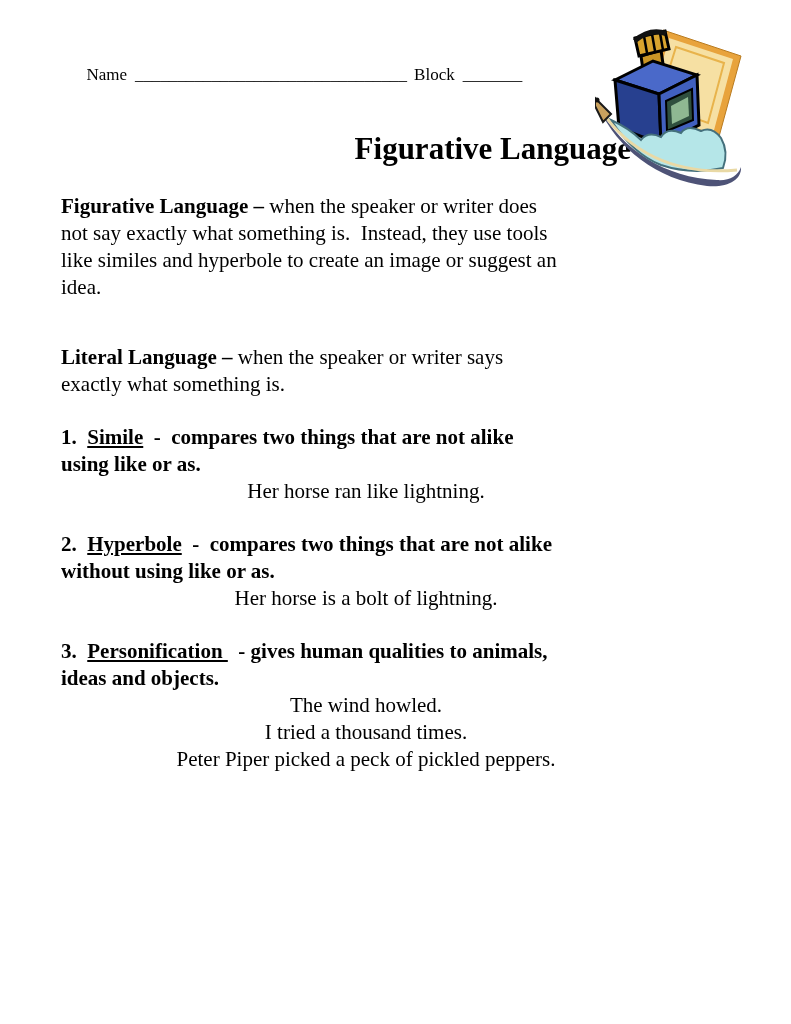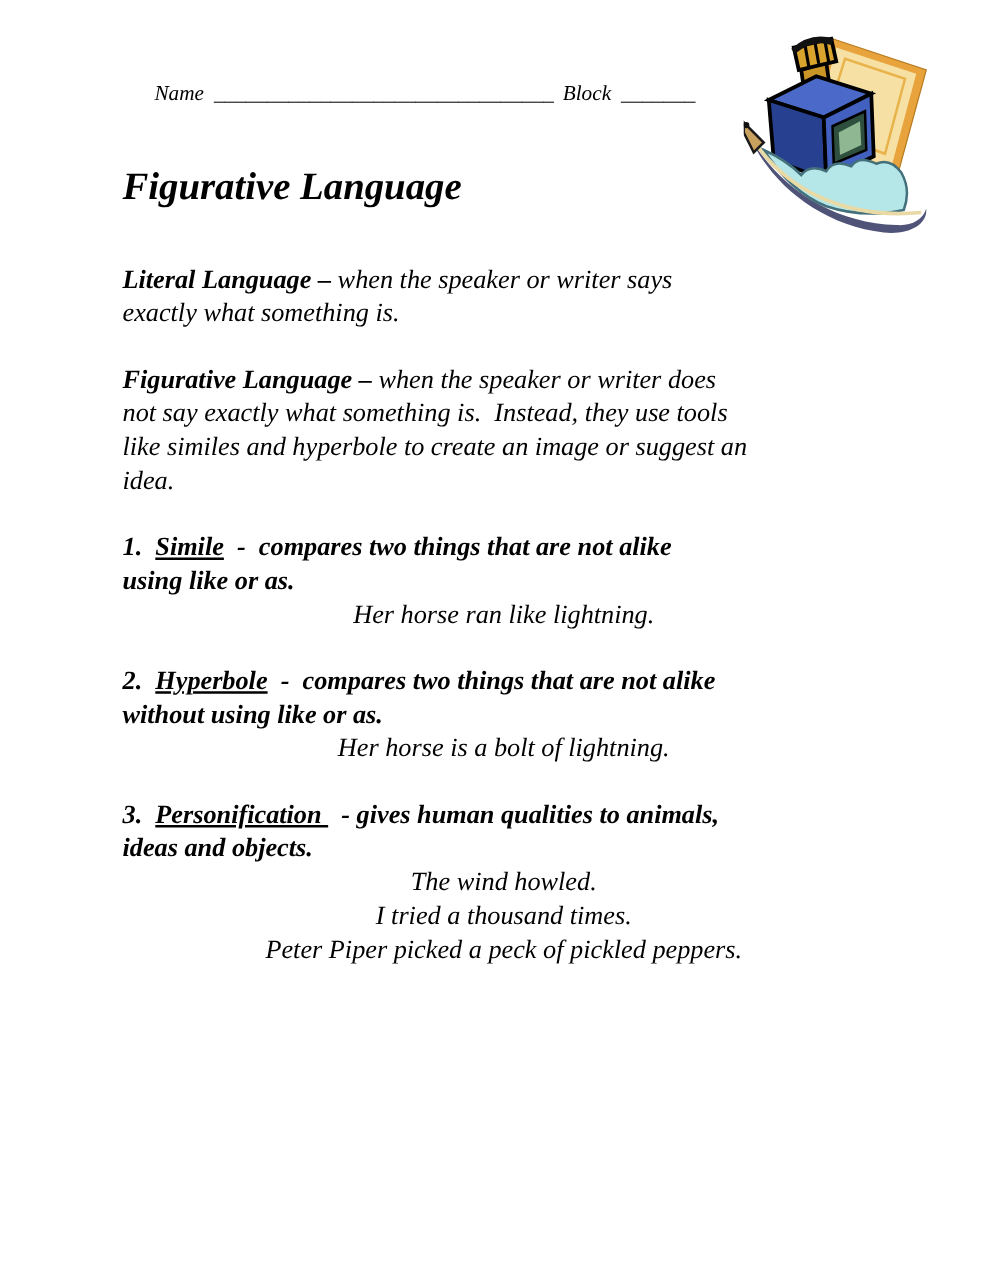--- a/index.html
+++ b/index.html
@@ -16,39 +16,38 @@
     color: #000000;
   }
   .page {
     position: relative;
     width: 791px;
     height: 1024px;
     background: #ffffff;
   }
   .content {
     box-sizing: content-box;
-    padding: 45px 0 0 98px;
+    padding: 45px 0 0 61px;
     width: 570px;
-    font-style: italic;
   }
   .doc-header {
     font-size: 17px;
     line-height: 20px;
     white-space: pre-wrap;
   }
   .doc-header .blank {
     margin-left: 8px;
     margin-right: 7px;
     letter-spacing: 0;
   }
   .page-title {
     font-size: 31px;
     line-height: 36px;
     font-weight: 700;
-    text-align: left;
+    text-align: right;
     margin: 26px 0 0 0;
   }
   .para {
     font-size: 21px;
     line-height: 27px;
     margin: 26px 0 0 0;
     white-space: pre-wrap;
   }
   .para.first {
     margin-top: 43px;
@@ -82,27 +81,27 @@
 <div class="page">
 
   <div class="content">
 
     <div class="doc-header">
       <span>Name</span><span class="blank">________________________________</span><span>Block</span><span class="blank">_______</span>
     </div>
 
     <h1 class="page-title">Figurative Language</h1>
 
-    <p class="para first"><span class="term-bold">Literal Language –</span><span> when the speaker or writer says
-exactly what something is.</span></p>
-
     <p class="para"><span class="term-bold">Figurative Language –</span><span> when the speaker or writer does
 not say exactly what something is.  Instead, they use tools
 like similes and hyperbole to create an image or suggest an
 idea.</span></p>
+
+    <p class="para first"><span class="term-bold">Literal Language –</span><span> when the speaker or writer says
+exactly what something is.</span></p>
 
     <p class="para heading"><span>1.  </span><span class="term">Simile</span><span>  -  compares two things that are not alike
 using like or as.</span></p>
     <p class="para example">Her horse ran like lightning.</p>
 
     <p class="para heading"><span>2.  </span><span class="term">Hyperbole</span><span>  -  compares two things that are not alike
 without using like or as.</span></p>
     <p class="para example">Her horse is a bolt of lightning.</p>
 
     <p class="para heading"><span>3.  </span><span class="term">Personification </span><span>  - gives human qualities to animals,

